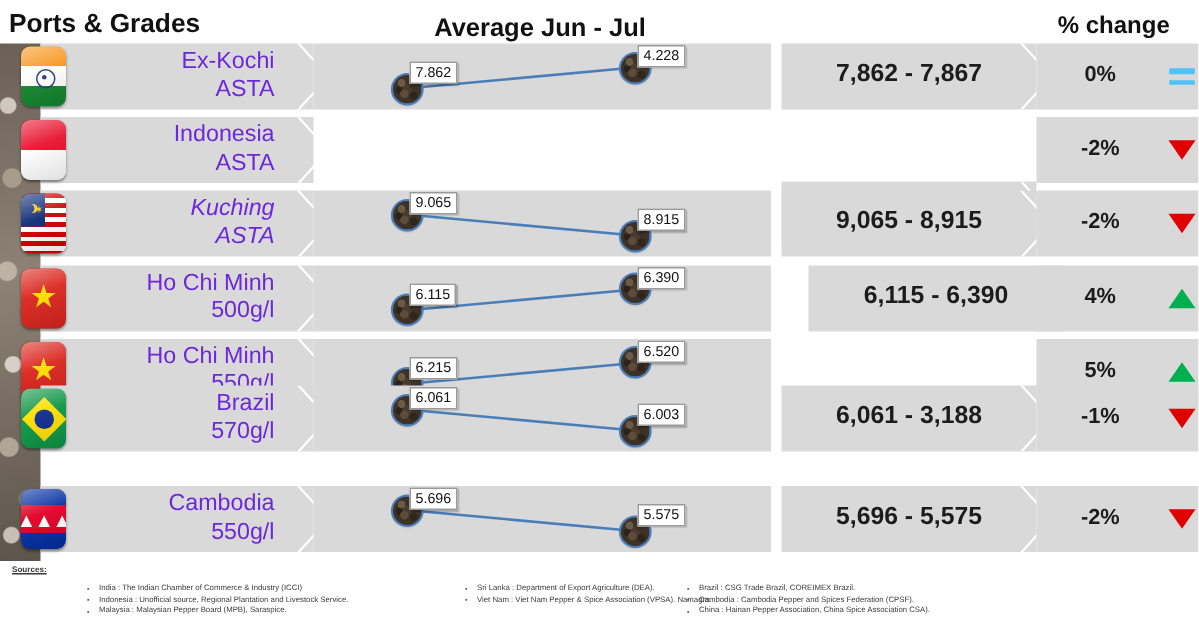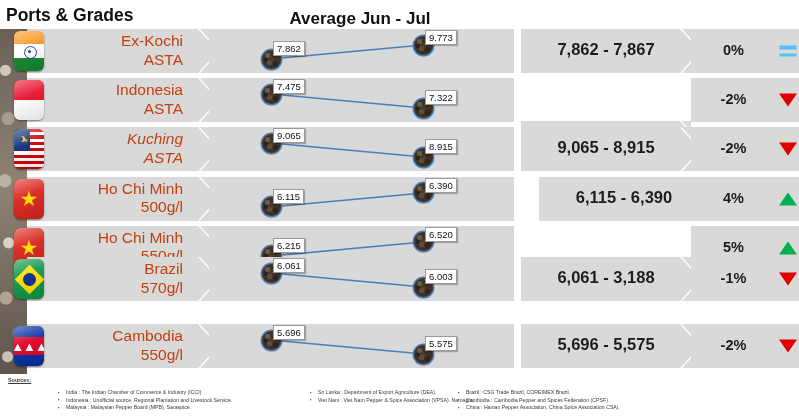--- a/index.html
+++ b/index.html
@@ -40,21 +40,21 @@
   .band-mon{}                 
   .band-pct{}                 
   .band-ind{}                 
 
   
   .chev{position:absolute;top:0;width:22px;height:44px;
         background:#ffffff;
         clip-path:polygon(0 0,2px 0,100% 50%,2px 100%,0 100%,20px 50%);}
 
   .name-txt{position:absolute;right:26px;top:3px;text-align:right;
-            font-size:15.5px;line-height:18.5px;color:#c2410c;}
+            font-size:15.5px;line-height:18.5px;color:#6d28d9;}
   .mon-txt{position:absolute;top:11px;width:100%;text-align:center;
            font-size:16.5px;font-weight:bold;color:#1c1c1c;}
   .pct-txt{position:absolute;top:13px;width:100%;text-align:center;
            font-size:14.5px;font-weight:bold;color:#1c1c1c;}
 
   
   .flag{position:absolute;left:14px;top:2px;width:30px;height:40px;border-radius:6px;
         overflow:hidden;box-shadow:0 1px 2px rgba(0,0,0,.45);}
   .flag::after{content:"";position:absolute;inset:0;border-radius:6px;
         background:linear-gradient(160deg,rgba(255,255,255,.45),rgba(255,255,255,.05) 42%,rgba(0,0,0,.12));}
@@ -119,38 +119,39 @@
   #scol-2{left:262px;width:230px;}
   #scol-3{left:410px;width:300px;}
 </style>
 </head>
 <body>
 
 <div id="board">
 
   <div class="hdr" id="hdr-ports">Ports &amp; Grades</div>
   <div class="hdr" id="hdr-avg">Average Jun - Jul</div>
+  <div class="hdr" id="hdr-pct">% change</div>
 
   <div id="pepper-strip"></div>
 
   <div id="rows-host">
       <div class="row" style="top: 29px; left: 0px; width: 799px;">
         <div class="band band-name" style="left: 27px; width: 182px;">
           <div class="name-txt">
             <div>Ex-Kochi</div>
             <div>ASTA</div>
           </div>
           <div class="chev" style="right:-11px"></div>
         </div>
         <div class="flag f-in" style="top: 2px;">
           <span class="wheel"></span>
         </div>
         <div class="band band-chart" style="left: 209px; width: 305px;"><svg width="305" height="44">
             <line x1="62" y1="30" x2="214" y2="16" stroke="#4a7ebb" stroke-width="1.7"></line>
-          </svg><div class="berry" style="left:52.5px;top:20.5px"></div><div class="berry" style="left:204.5px;top:6.5px"></div><div class="vlab" style="left:64px;top:12px">7.862</div><div class="vlab" style="left:216px;top:1px">9.773</div></div>
+          </svg><div class="berry" style="left:52.5px;top:20.5px"></div><div class="berry" style="left:204.5px;top:6.5px"></div><div class="vlab" style="left:64px;top:12px">7.862</div><div class="vlab" style="left:216px;top:1px">4.228</div></div>
         <div class="band band-mon" style="left: 521px; width: 170px;">
           <div class="mon-txt">7,862 - 7,867</div>
           <div class="chev" style="right:-11px"></div>
         </div>
         <div class="band band-pct" style="left: 691px; width: 85px;">
           <div class="pct-txt">0%</div>
         </div>
         <div class="band band-ind" style="left: 776px; width: 23px;">
           <div class="ind eq">
             <i></i>
@@ -160,23 +161,20 @@
       </div>
       <div class="row" style="top: 78.2px; left: 0px; width: 799px;">
         <div class="band band-name" style="left: 27px; width: 182px;">
           <div class="name-txt">
             <div>Indonesia</div>
             <div>ASTA</div>
           </div>
           <div class="chev" style="right:-11px"></div>
         </div>
         <div class="flag f-id" style="top: 2px;"></div>
-        <div class="band band-chart" style="left: 209px; width: 305px;"><svg width="305" height="44">
-            <line x1="62" y1="16" x2="214" y2="30" stroke="#4a7ebb" stroke-width="1.7"></line>
-          </svg><div class="berry" style="left:52.5px;top:6.5px"></div><div class="berry" style="left:204.5px;top:20.5px"></div><div class="vlab" style="left:64px;top:1px">7.475</div><div class="vlab" style="left:216px;top:12px">7.322</div></div>
         <div class="band band-mon" style="left: 521px; width: 170px; margin-top: 43px;">
           <div class="mon-txt">7,475 - 7,322</div>
           <div class="chev" style="right:-11px"></div>
         </div>
         <div class="band band-pct" style="left: 691px; width: 85px;">
           <div class="pct-txt">-2%</div>
         </div>
         <div class="band band-ind" style="left: 776px; width: 23px;">
           <div class="ind tri-dn"></div>
         </div>

